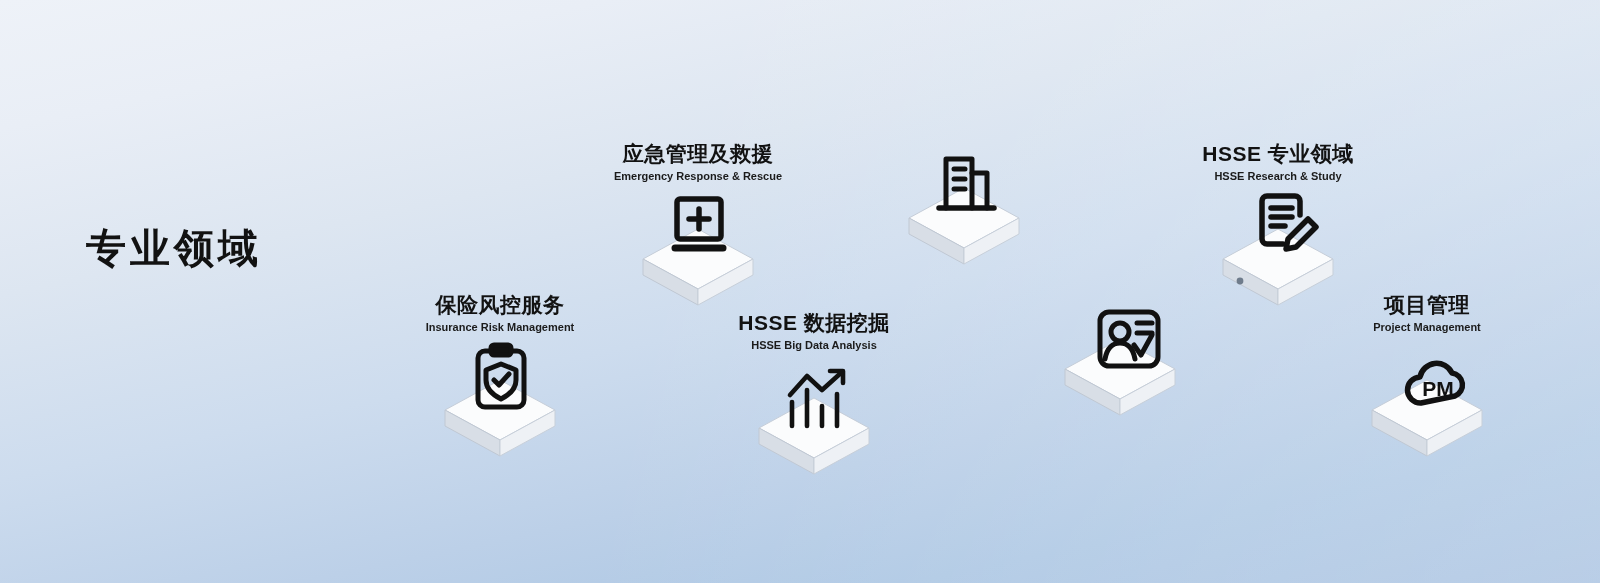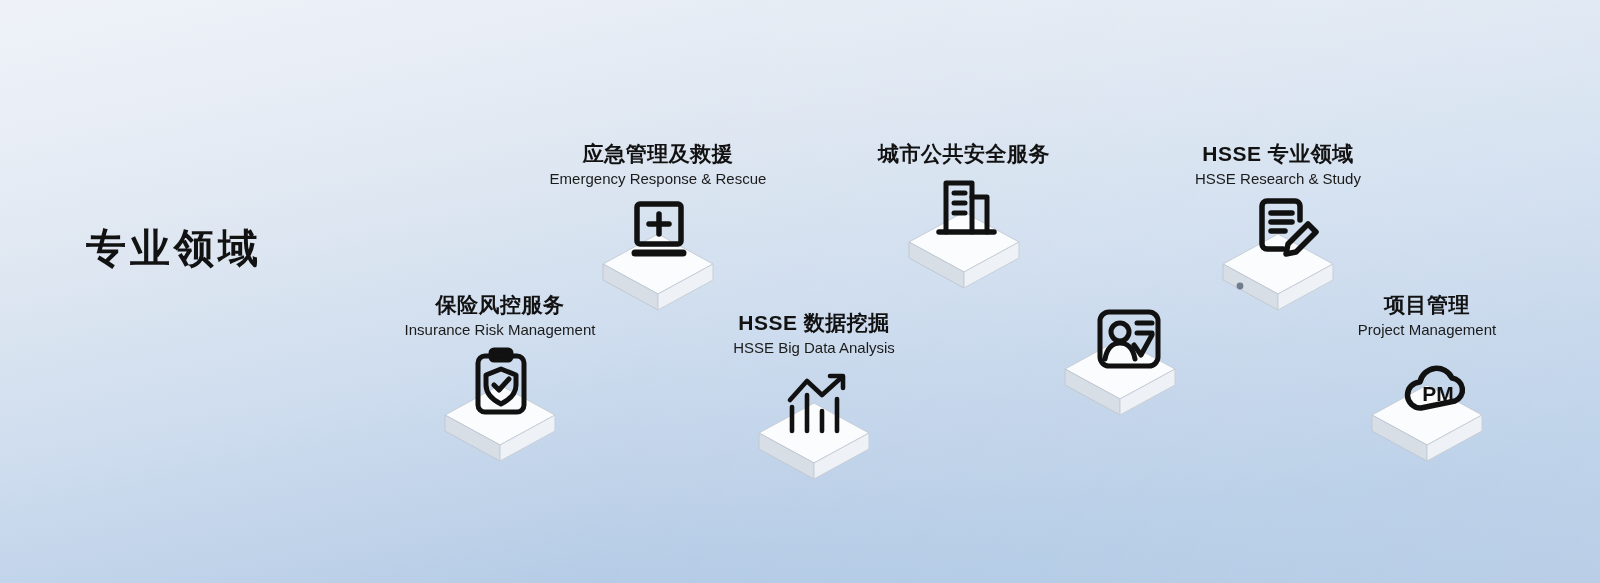--- a/index.html
+++ b/index.html
@@ -62,22 +62,22 @@
   }
   .label-cn {
     font-size: 21px;
     font-weight: 700;
     color: #121212;
     line-height: 1.12;
     letter-spacing: 0.5px;
     white-space: nowrap;
   }
   .label-en {
-    font-size: 15px;
-    font-weight: 400;
+    font-size: 11px;
+    font-weight: 700;
     color: #1b1b1b;
     line-height: 1.3;
     margin-top: 3px;
     white-space: nowrap;
   }
 
   
   .art {
     position: relative;
     height: 120px;
@@ -113,21 +113,21 @@
   .item[data-idx="5"] .glyph { margin-left: -28px; top: 4px; }
   .item[data-idx="6"] .glyph { margin-left: -26px; top: 8px; }
 </style>
 </head>
 <body>
 
 <div id="stage">
 
   <div id="page-title">专业领域</div>
 
-  <div class="item" data-idx="0" style="left:508px; top:142px;">
+  <div class="item" data-idx="0" style="left:548px; top:142px;">
     <div class="labels">
       <div class="label-cn">应急管理及救援</div>
       <div class="label-en">Emergency Response &amp; Rescue</div>
     </div>
     <div class="art">
       <div class="pedestal">
         <svg viewBox="0 0 118 86">
           <polygon points="59,4 114,34 59,64 4,34" fill="#fbfcfd" stroke="#c5cdd8" stroke-width="1"></polygon>
           <polygon points="4,34 59,64 59,80 4,50" fill="#d8dee6" stroke="#c0c8d3" stroke-width="1"></polygon>
           <polygon points="114,34 59,64 59,80 114,50" fill="#eef1f5" stroke="#c7cfd9" stroke-width="1"></polygon>
@@ -139,21 +139,20 @@
           <line x1="37" y1="16" x2="37" y2="36"></line>
           <line x1="27" y1="26" x2="47" y2="26"></line>
           <line x1="13" y1="55" x2="61" y2="55" stroke-width="7"></line>
         </svg>
       </div>
     </div>
   </div>
 
   <div class="item" data-idx="1" style="left:814px; top:142px;">
     <div class="labels">
-      <div class="label-cn">城市公共安全服务</div>
     </div>
     <div class="art">
       <div class="pedestal">
         <svg viewBox="0 0 118 86">
           <polygon points="59,4 114,34 59,64 4,34" fill="#fbfcfd" stroke="#c5cdd8" stroke-width="1"></polygon>
           <polygon points="4,34 59,64 59,80 4,50" fill="#d8dee6" stroke="#c0c8d3" stroke-width="1"></polygon>
           <polygon points="114,34 59,64 59,80 114,50" fill="#eef1f5" stroke="#c7cfd9" stroke-width="1"></polygon>
         </svg>
       </div>
       <div class="glyph">

